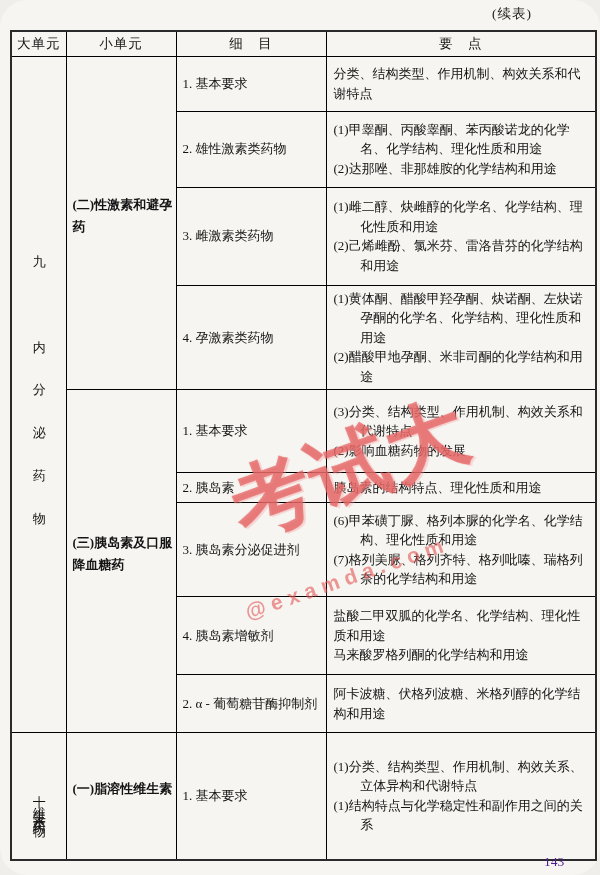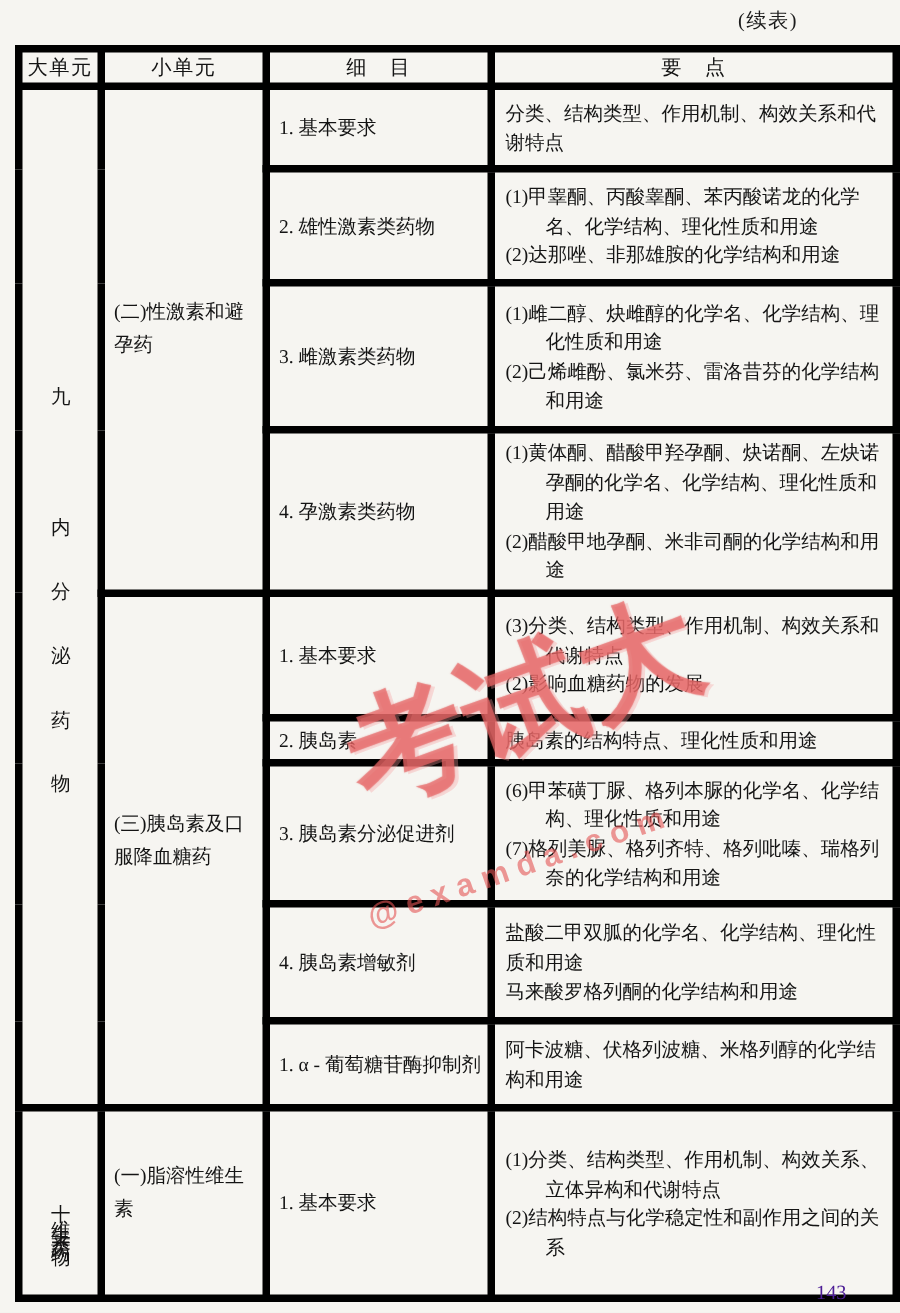--- a/index.html
+++ b/index.html
@@ -5,43 +5,44 @@
   html,body { margin:0; padding:0; }
   body {
     width:600px; height:875px;
     background:#efeeea;
     font-family:"Liberation Serif","DejaVu Serif",serif;
   }
   .page {
     position:relative; width:600px; height:875px;
     background:#f6f5f1; overflow:hidden;
     color:#161616;
+    border-radius:27px;
   }
   .continued-note {
     position:absolute; top:5px; left:492px;
     font-size:13.5px; letter-spacing:1px; color:#1c1c1c;
   }
   .page-number {
     position:absolute; top:854px; left:544px;
     font-size:13.5px; color:#4c1d95;
   }
   table.sheet {
     position:absolute; left:10px; top:30px;
     width:585px; border-collapse:collapse; table-layout:fixed;
     border:2px solid #2a2a2a;
   }
   th, td {
-    border:5px solid #000000;
+    border:1px solid #000000;
     font-size:13px; font-weight:normal; color:#141414;
     vertical-align:middle; overflow:hidden;
   }
   thead th { font-size:13.5px; text-align:center; padding:0; letter-spacing:1px; }
   td.detail { padding:2px 3px 2px 6px; line-height:1.5; }
   td.points { padding:3px 3px 3px 7px; line-height:1.5;margin-top:28px; }
-  td.sub    { padding:2px 3px 16px 6px; line-height:1.7; }
+  td.sub    { padding:2px 3px 16px 6px; line-height:1.7;font-weight:bold; }
   td.major  { text-align:center; padding:0; }
   .point { margin:0; }
   .point.hang { padding-left:2.05em; text-indent:-2.05em;font-family:Liberation Serif, serif; }
   .vblock { display:inline-flex; flex-direction:column; align-items:center; }
   .v { writing-mode:vertical-lr; text-orientation:upright; }
   .major9 .vnum  { letter-spacing:3.3em; margin-bottom:44px; }
   .major9 .vname { letter-spacing:3.3em; }
   .major10 .vnum  { margin-bottom:11px; }
   .major10 .vname { letter-spacing:0.28em; }
   
@@ -145,37 +146,37 @@
         </td>
       </tr>
       <tr class="rh78">
         <td class="detail">4. 胰岛素增敏剂</td>
         <td class="points">
           <div class="point">盐酸二甲双胍的化学名、化学结构、理化性质和用途</div>
           <div class="point">马来酸罗格列酮的化学结构和用途</div>
         </td>
       </tr>
       <tr class="rh58">
-        <td class="detail">1. α - 葡萄糖苷酶抑制剂</td>
+        <td class="detail">2. α - 葡萄糖苷酶抑制剂</td>
         <td class="points">
           <div class="point">阿卡波糖、伏格列波糖、米格列醇的化学结构和用途</div>
         </td>
       </tr>
       <tr class="rh127">
         <td class="major major10">
           <span class="vblock">
             <span class="v vnum">十</span>
             <span class="v vname">维生素类药物</span>
           </span>
         </td>
         <td class="sub">(一)脂溶性维生素</td>
         <td class="detail">1. 基本要求</td>
         <td class="points">
           <div class="point hang">(1)分类、结构类型、作用机制、构效关系、立体异构和代谢特点</div>
-          <div class="point hang">(2)结构特点与化学稳定性和副作用之间的关系</div>
+          <div class="point hang">(1)结构特点与化学稳定性和副作用之间的关系</div>
         </td>
       </tr>
     </tbody>
   </table>
 
   <div class="watermark wm-title">考试大</div>
   <div class="watermark wm-url">@examda.com</div>
 
   <div class="page-number">143</div>
 </div>

